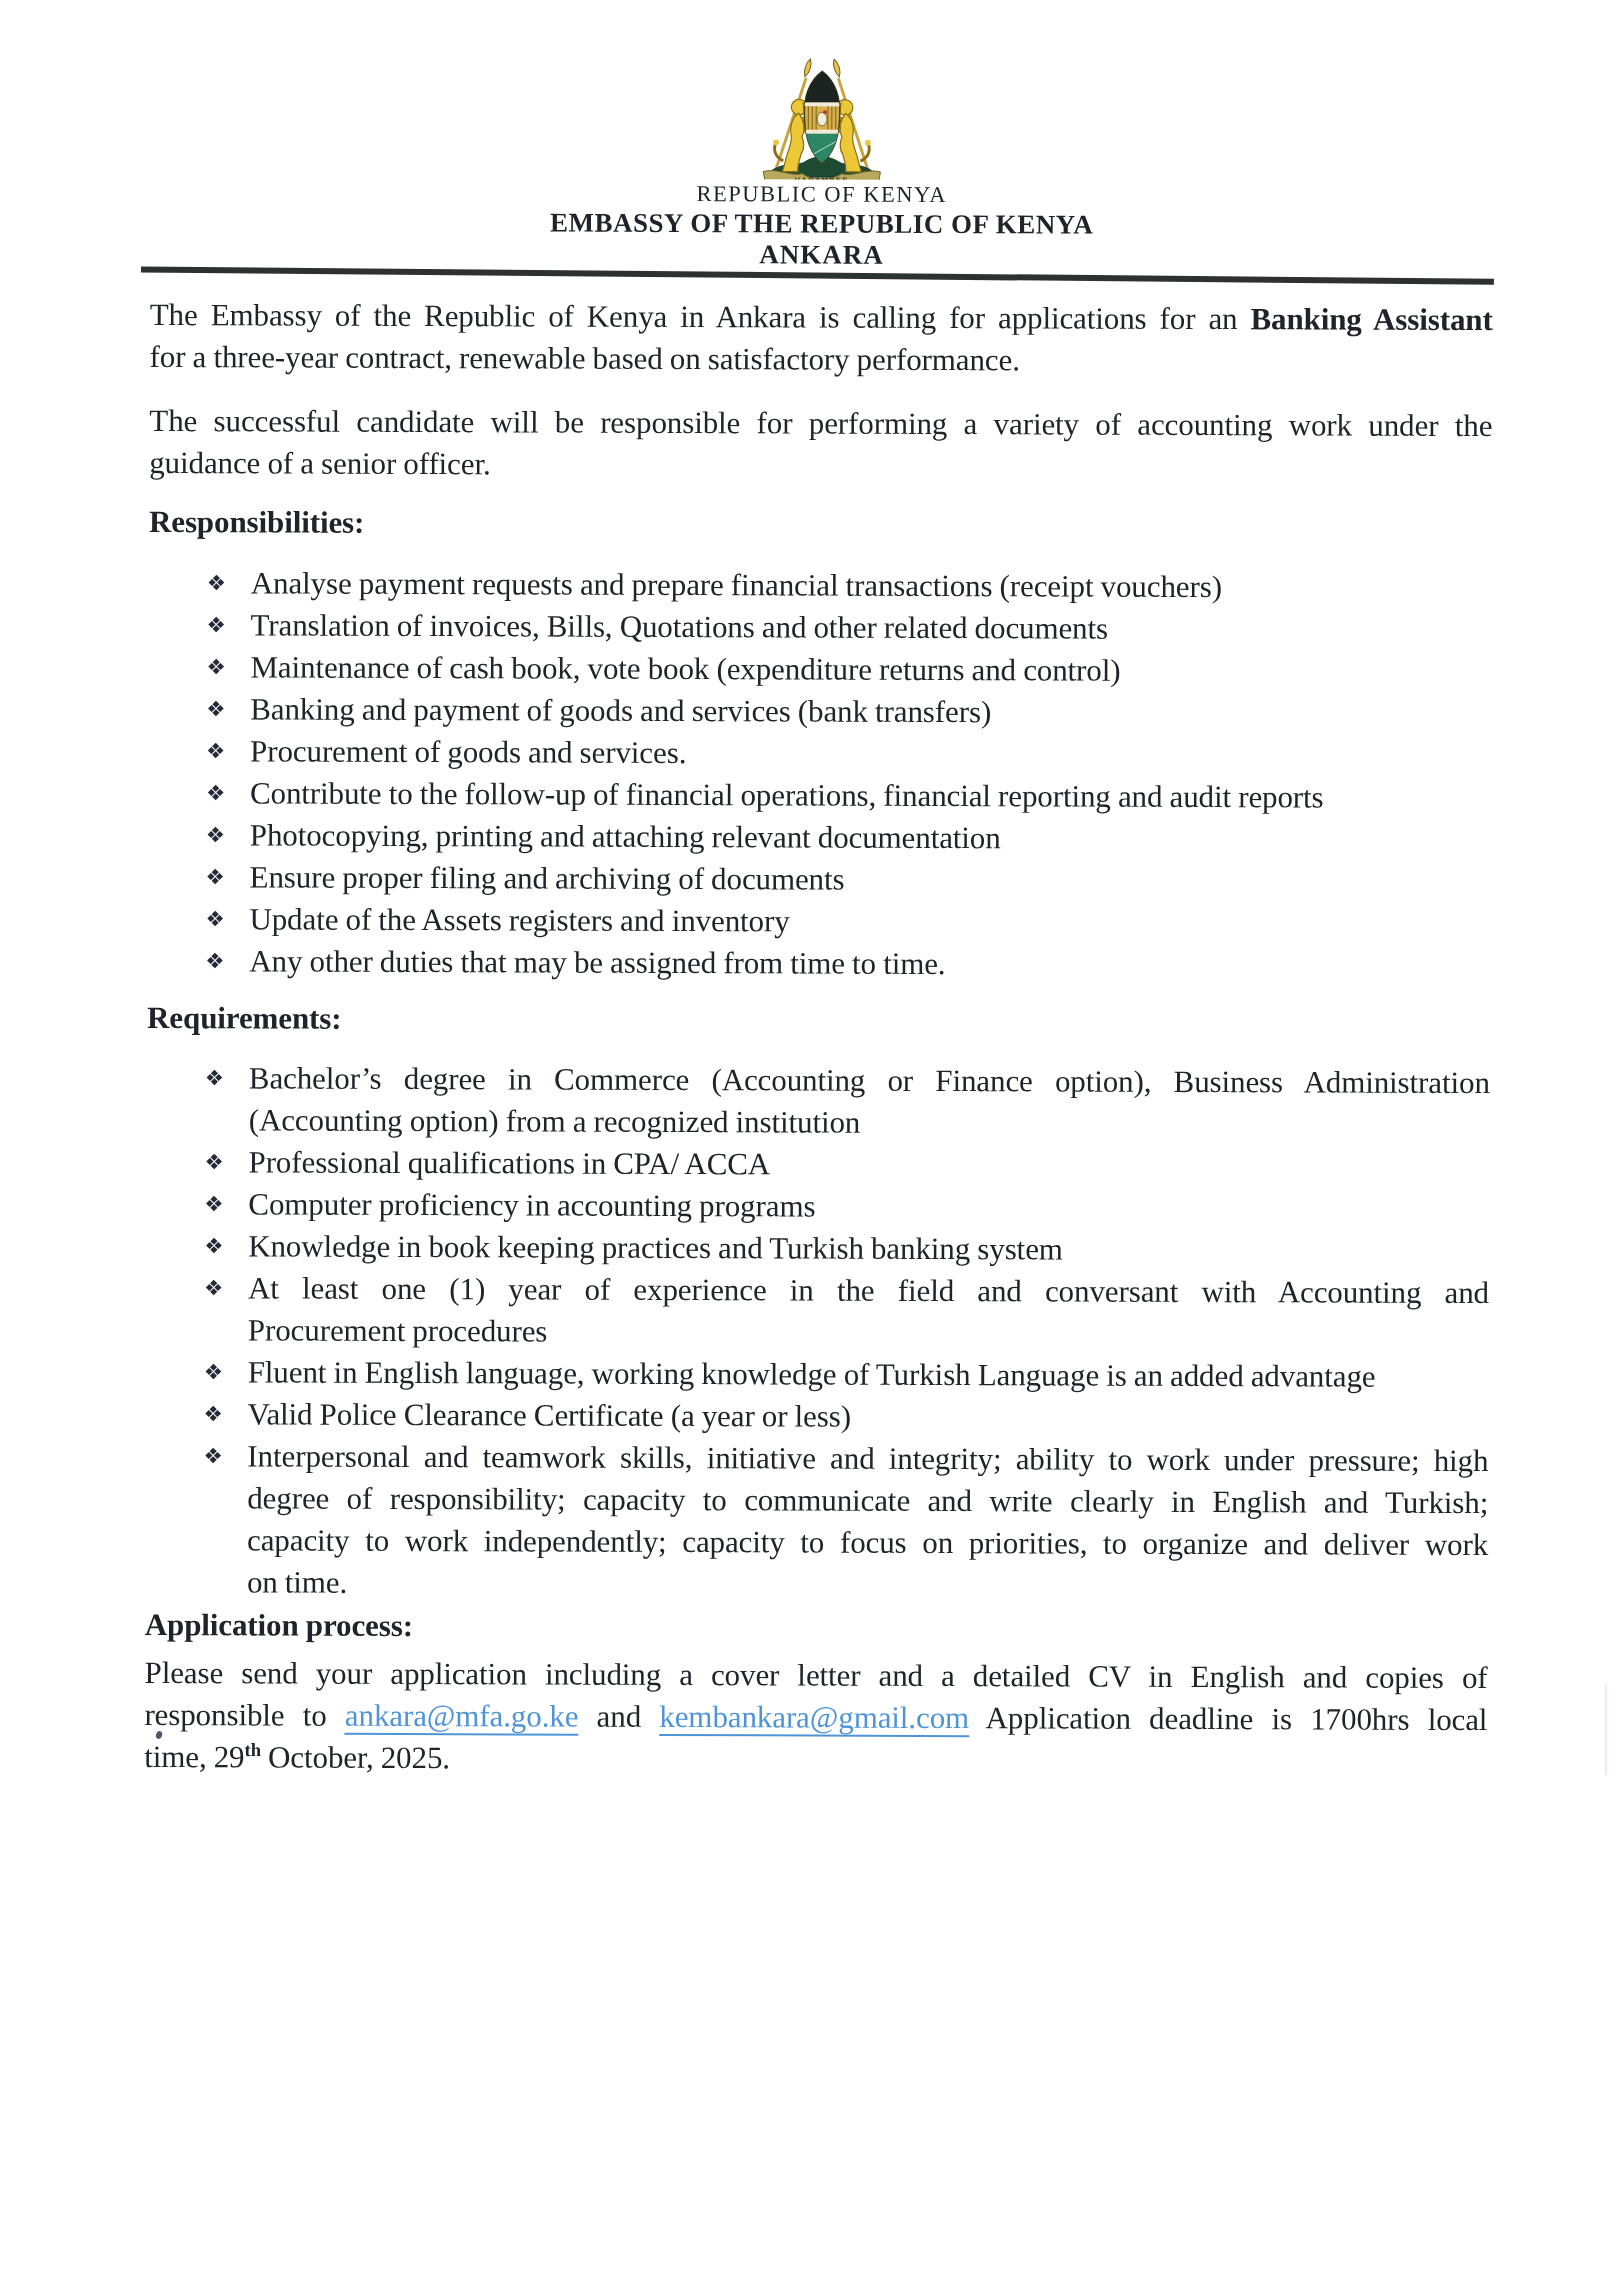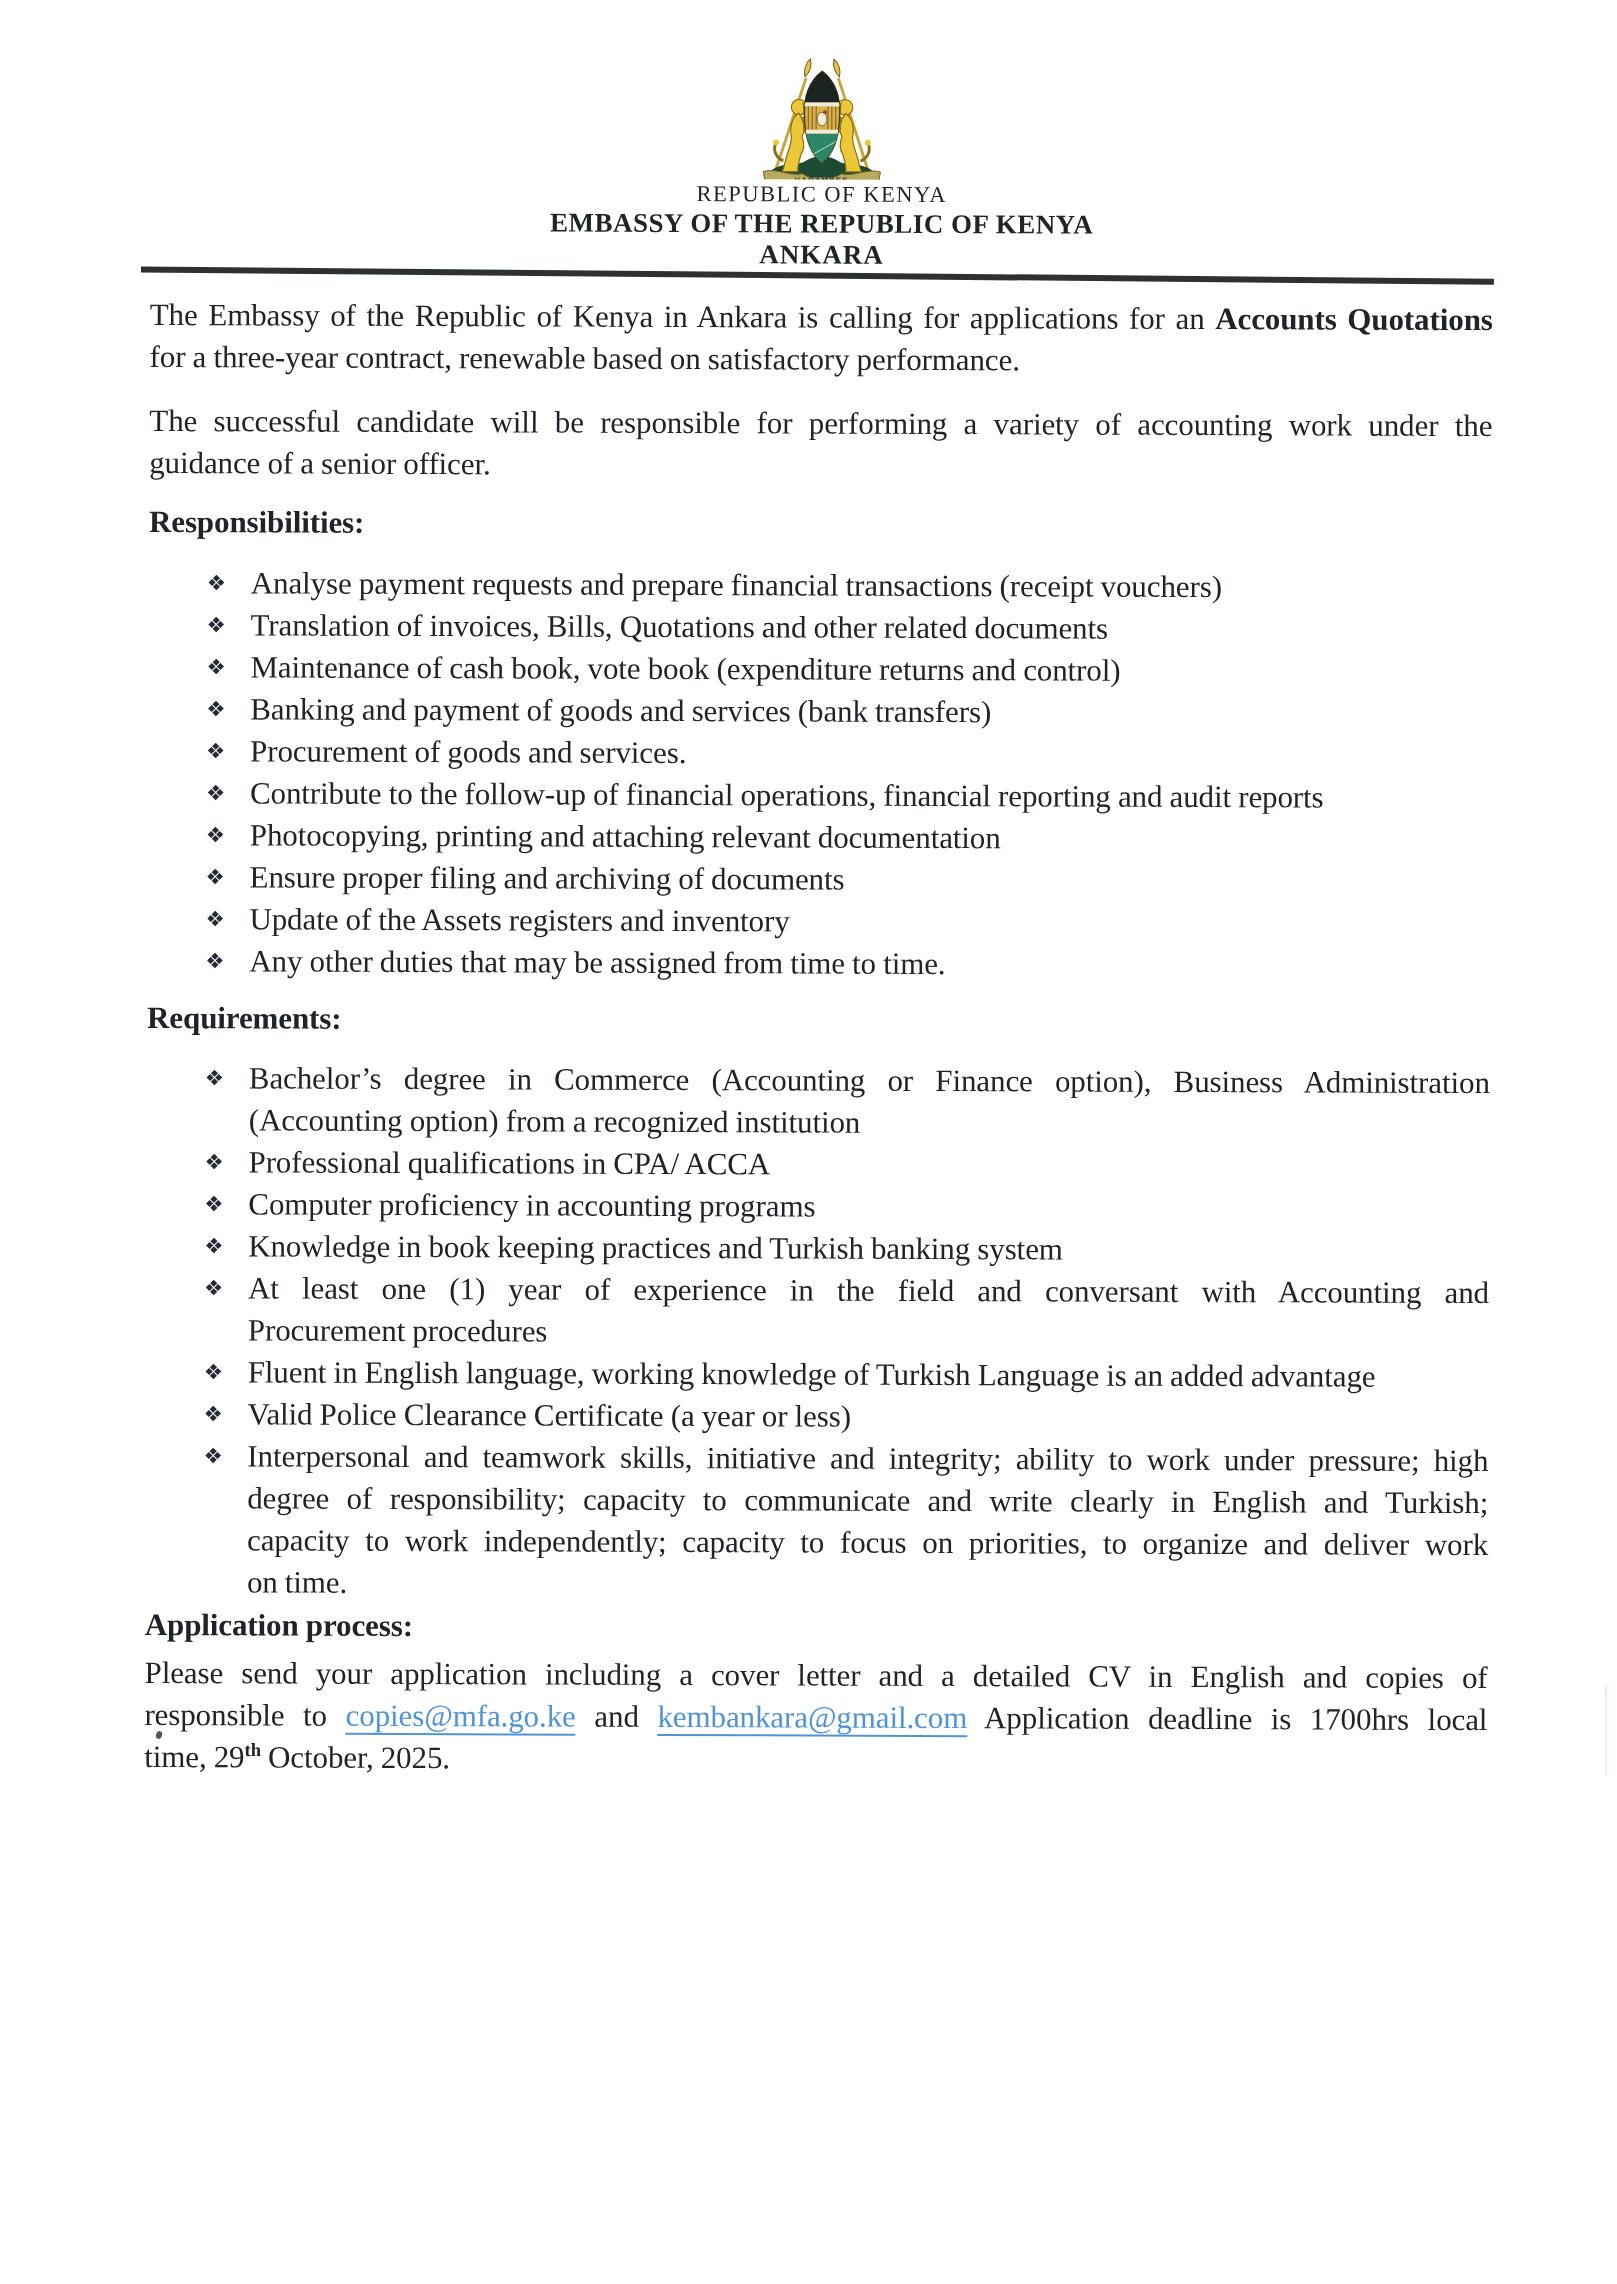--- a/index.html
+++ b/index.html
@@ -96,21 +96,21 @@
         <text x="140" y="256" text-anchor="middle" font-family="Liberation Sans, sans-serif" font-size="15" font-weight="bold" letter-spacing="3" fill="#33301a">HARAMBEE</text>
       </g>
     </svg>
 
     <div class="hline h-rep">REPUBLIC OF KENYA</div>
     <div class="hline h-emb">EMBASSY OF THE REPUBLIC OF KENYA</div>
     <div class="hline h-city">ANKARA</div>
     <div class="rule"></div>
 
     <div class="para" id="p1">
-      <div class="line jl"><span>The Embassy of the Republic of Kenya in Ankara is calling for applications for an </span><b>Accounts Quotations</b></div>
+      <div class="line jl"><span>The Embassy of the Republic of Kenya in Ankara is calling for applications for an </span><b>Banking Assistant</b></div>
       <div class="line">for a three-year contract, renewable based on satisfactory performance.</div>
     </div>
 
     <div class="para" id="p2">
       <div class="line jl">The successful candidate will be responsible for performing a variety of accounting work under the</div>
       <div class="line">guidance of a senior officer.</div>
     </div>
 
     <div class="heading" id="respH">Responsibilities:</div>
 
@@ -196,21 +196,21 @@
         <div class="line jl">degree of responsibility; capacity to communicate and write clearly in English and Turkish;</div>
         <div class="line jl">capacity to work independently; capacity to focus on priorities, to organize and deliver work</div>
         <div class="line">on time.</div>
       </div>
     </div>
 
     <div class="heading" id="appH">Application process:</div>
 
     <div class="para" id="appP">
       <div class="line jl">Please send your application including a cover letter and a detailed CV in English and copies of</div>
-      <div class="line jl"><span>responsible to </span><a class="link">copies@mfa.go.ke</a><span> and </span><a class="link">kembankara@gmail.com</a><span> Application deadline is 1700hrs local</span></div>
+      <div class="line jl"><span>responsible to </span><a class="link">ankara@mfa.go.ke</a><span> and </span><a class="link">kembankara@gmail.com</a><span> Application deadline is 1700hrs local</span></div>
       <div class="line"><span>time, 29</span><sup>th</sup><span> October, 2025.</span></div>
       <div class="line">Only shortlisted applicants will be contacted.</div>
     </div>
 
     <div class="end">-End-</div>
   </div>
 
   <div class="dot"></div>
   <div class="streak"></div>
 

